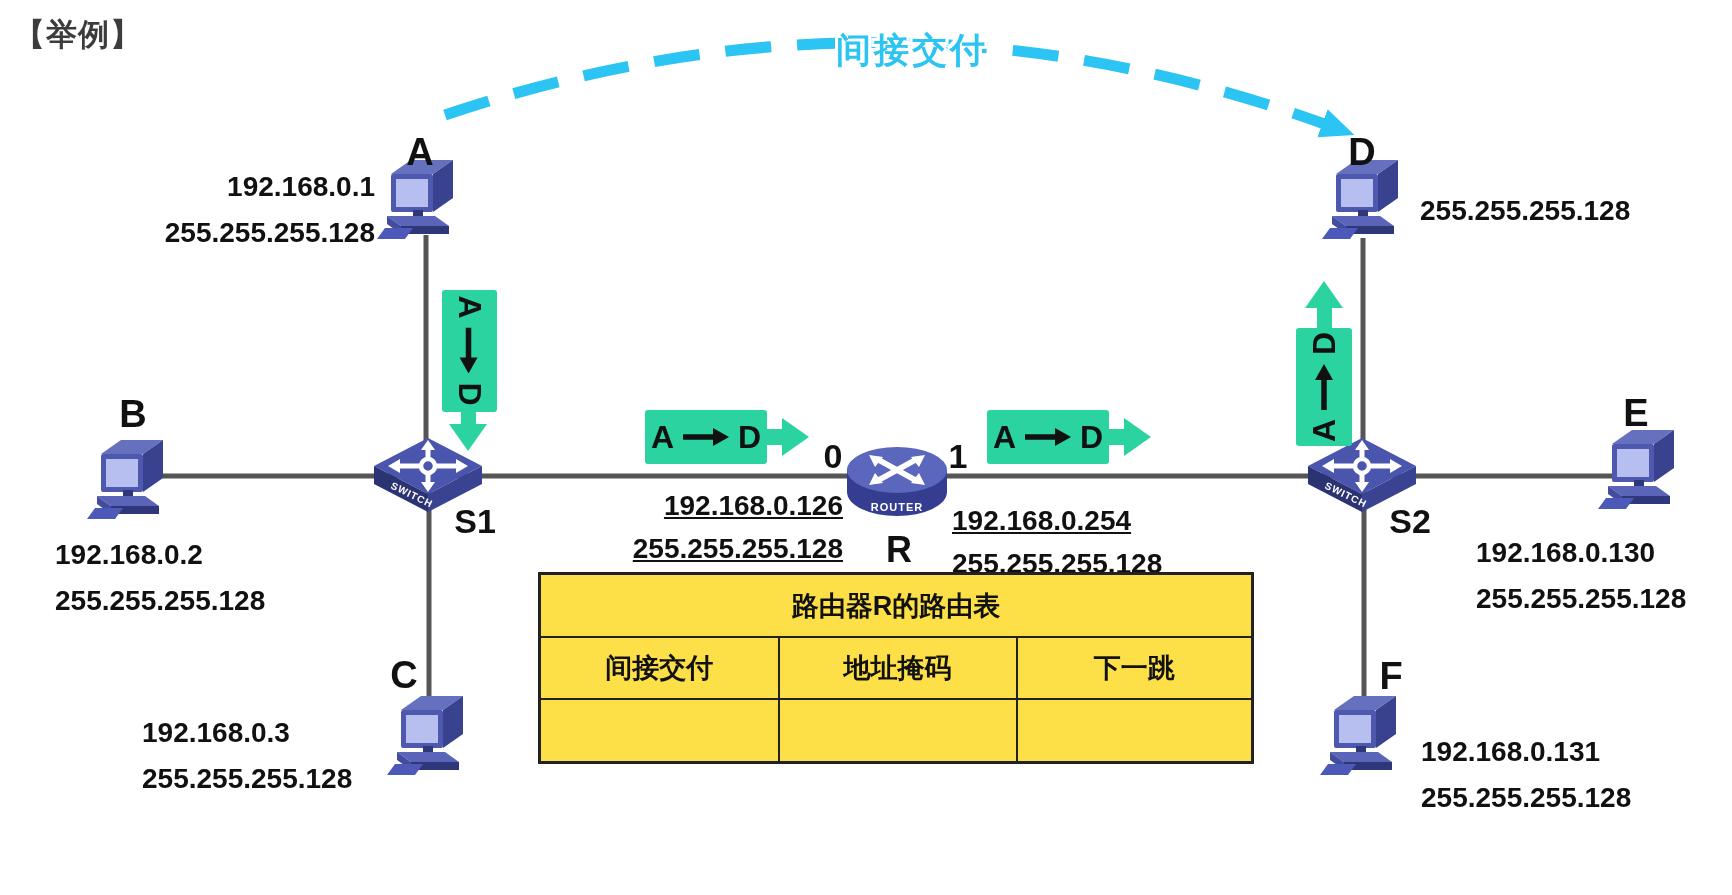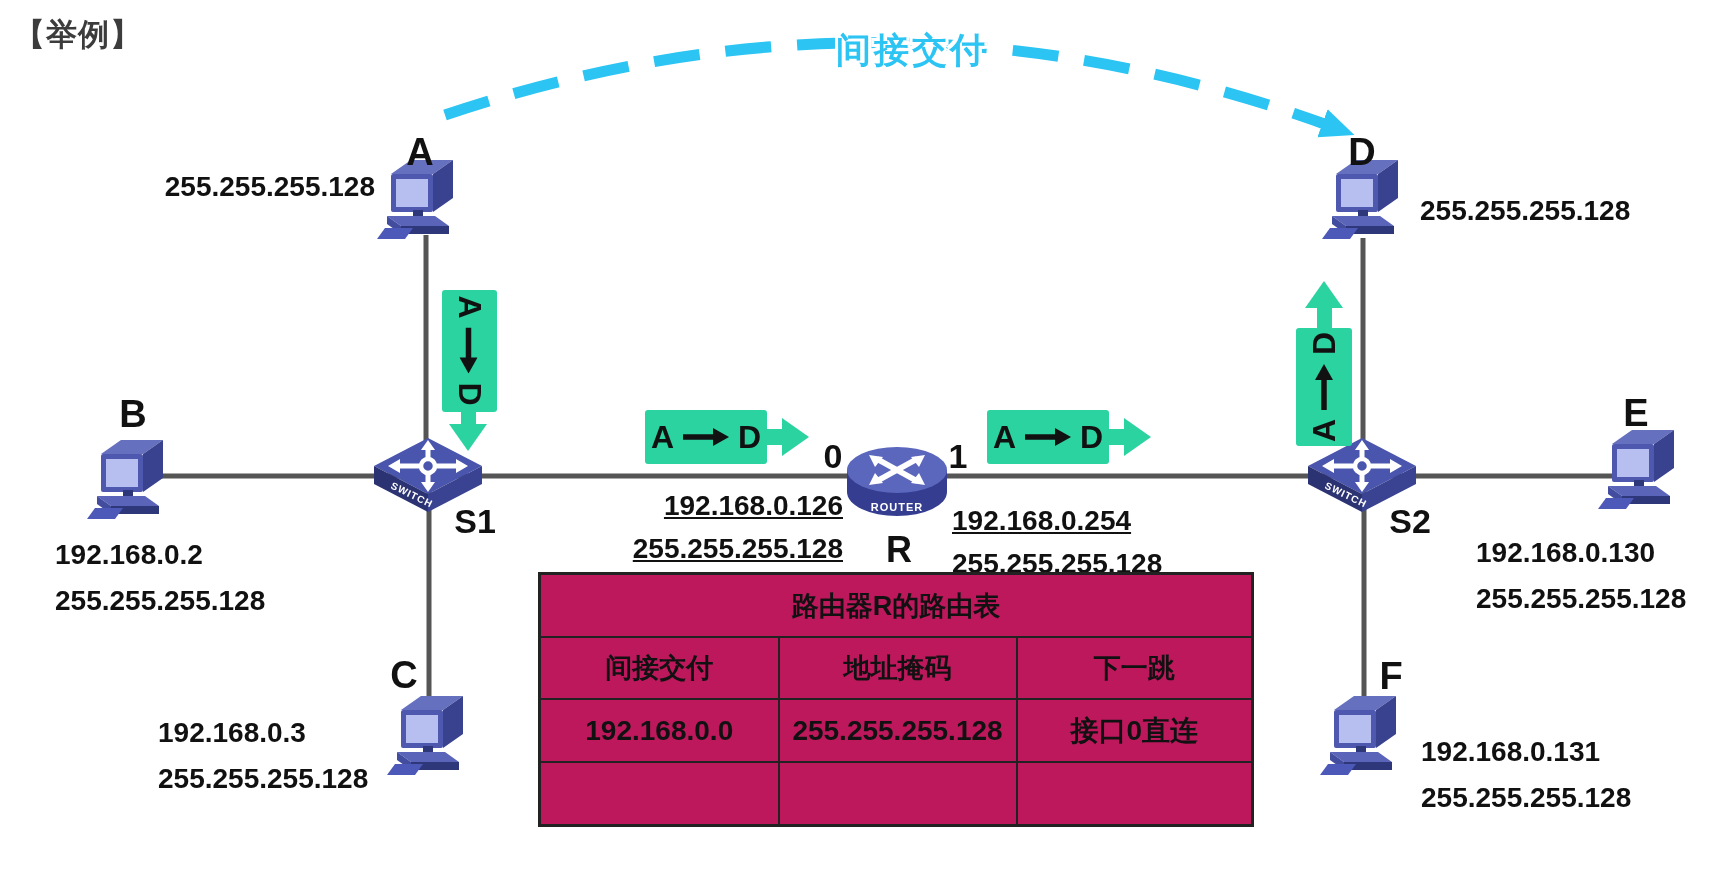--- a/index.html
+++ b/index.html
@@ -25,21 +25,21 @@
   .badge-inner span{font-size:32px;font-weight:bold;color:#111;}
   .shaft-h{position:absolute;background:#2bd3a0;z-index:3;}
   .tri-right{position:absolute;width:0;height:0;z-index:3;
      border-top:19px solid transparent;border-bottom:19px solid transparent;border-left:27px solid #2bd3a0;}
   .tri-down{position:absolute;width:0;height:0;z-index:3;
      border-left:19px solid transparent;border-right:19px solid transparent;border-top:27px solid #2bd3a0;}
   .tri-up{position:absolute;width:0;height:0;z-index:3;
      border-left:19px solid transparent;border-right:19px solid transparent;border-bottom:27px solid #2bd3a0;}
   
   .rtable{position:absolute;left:538px;top:572px;z-index:2;}
-  .rtable table{border-collapse:collapse;table-layout:fixed;width:713px;background:#be185d;padding-left:12px;}
+  .rtable table{border-collapse:collapse;table-layout:fixed;width:713px;background:#fde047;padding-left:12px;}
   .rtable td{border:2px solid #222;text-align:center;vertical-align:middle;
              font-weight:bold;color:#111;padding:0;}
   .rtable .t-title{height:61px;font-size:27px;}
   .rtable .t-head td{height:60px;font-size:27px;}
   .rtable .t-row td{height:61px;font-size:28px;}
   .rtable table{border:3px solid #222;}
   .z2{z-index:2}.z5{z-index:5}
 </style>
 </head>
 <body>
@@ -109,37 +109,38 @@
         <text x="52" y="69" font-size="11" font-weight="bold" fill="#fff" text-anchor="middle" letter-spacing="1">ROUTER</text>
       </g>
     </defs>
   </svg>
 
   <svg class="abs z2" style="left:377px;top:154px;" width="86" height="92">
       <use href="#pcIcon"></use>
     </svg>
   <span class="abs host-letter z5" style="left:420px;top:152px;">A</span>
   <div class="abs ipblock right z2" style="left:130px;top:164px;width:245px;">
+    <div>192.168.0.1</div>
     <div>255.255.255.128</div>
   </div>
 
   <svg class="abs z2" style="left:87px;top:434px;" width="86" height="92">
       <use href="#pcIcon"></use>
     </svg>
   <span class="abs host-letter z5" style="left:133px;top:414px;">B</span>
   <div class="abs ipblock z2" style="left:55px;top:532px;">
     <div>192.168.0.2</div>
     <div>255.255.255.128</div>
   </div>
 
   <svg class="abs z2" style="left:387px;top:690px;" width="86" height="92">
       <use href="#pcIcon"></use>
     </svg>
   <span class="abs host-letter z5" style="left:404px;top:675px;">C</span>
-  <div class="abs ipblock z2" style="left:158px;top:710px;">
+  <div class="abs ipblock z2" style="left:142px;top:710px;">
     <div>192.168.0.3</div>
     <div>255.255.255.128</div>
   </div>
 
   <svg class="abs z2" style="left:1322px;top:154px;" width="86" height="92">
       <use href="#pcIcon"></use>
     </svg>
   <span class="abs host-letter z5" style="left:1362px;top:152px;">D</span>
   <div class="abs ipblock z2" style="left:1420px;top:188px;">
     <div>255.255.255.128</div>
@@ -244,25 +245,20 @@
       <tbody>
           <tr>
             <td colspan="3" class="t-title">路由器R的路由表</td>
           </tr>
       <tr class="t-head">
         <td>间接交付</td>
         <td>地址掩码</td>
         <td>下一跳</td>
       </tr>
       <tr class="t-row">
-        <td>192.168.0.0</td>
-        <td>255.255.255.128</td>
-        <td>接口0直连</td>
-      </tr>
-      <tr class="t-row">
         <td></td>
         <td></td>
         <td></td>
       </tr>
     </tbody>
       </table>
   </div>
 
 </div>
 

